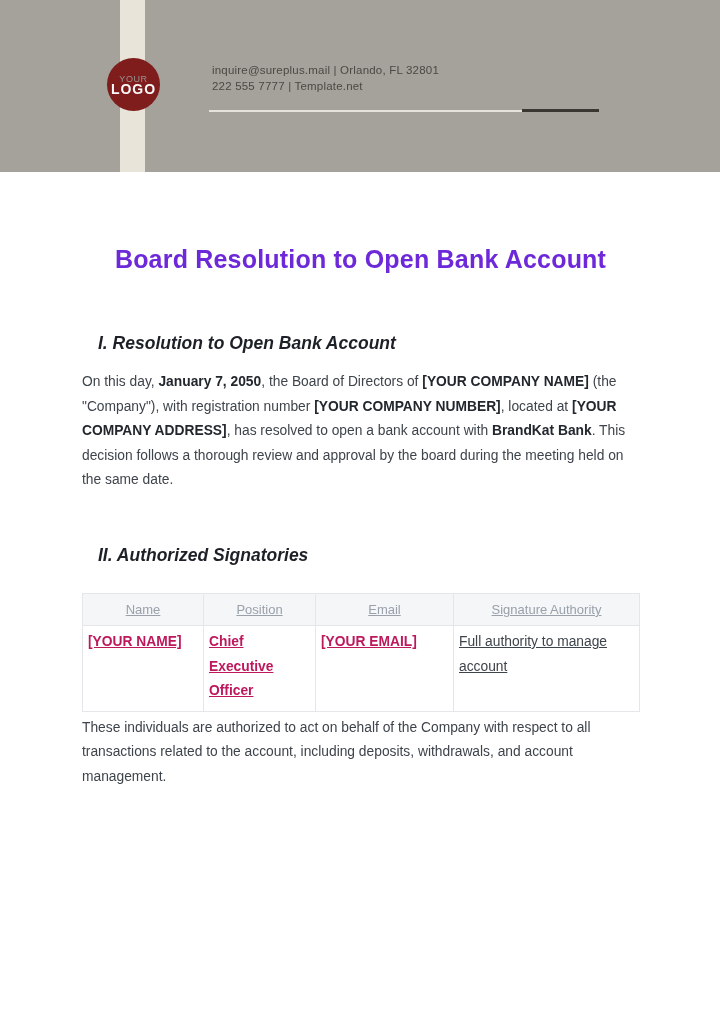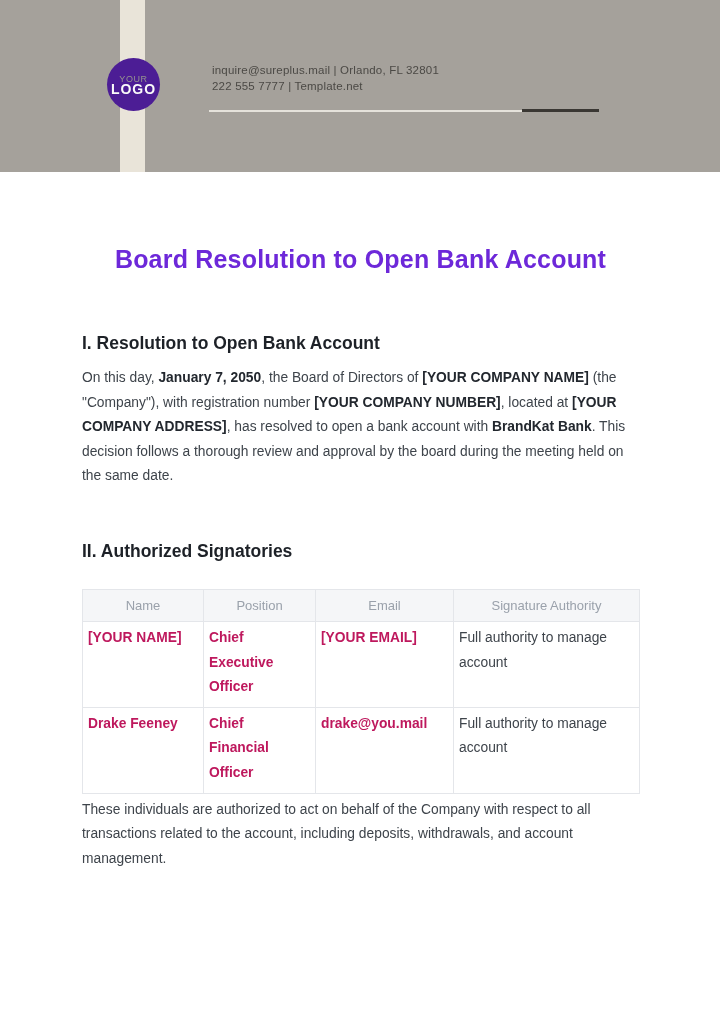--- a/index.html
+++ b/index.html
@@ -24,21 +24,21 @@
   }
   .stripe {
     position: absolute; left: 120px; top: 0;
     width: 25px; height: 172px;
     background: #e9e4d9;
   }
   .logo {
     position: absolute; left: 107px; top: 58px;
     width: 53px; height: 53px;
     border-radius: 50%;
-    background: #4c1d95;
+    background: #7f1d1d;
     display: flex; flex-direction: column;
     align-items: center; justify-content: center;
   }
   .logo-top {
     font-size: 9px; line-height: 10px;
     color: #95938f; letter-spacing: 0.6px;
   }
   .logo-bottom {
     font-size: 14px; line-height: 11px;
     font-weight: 700; color: #fafafa; letter-spacing: 1px;
@@ -66,23 +66,23 @@
     width: 557px;
   }
   .title {
     margin: 71px 0 0 0;
     text-align: center;
     font-size: 25px; line-height: 33px;
     font-weight: 700; color: #6d28d9;
     letter-spacing: 0.2px;
   }
   .sec-heading {
-    margin: 0;
+    margin: 16px;
     font-size: 17.5px; line-height: 22px;
-    font-weight: 700; color: #1d2127;
+    font-weight: 700; color: #1d2127; font-style: italic;
   }
   .sec1 { margin-top: 56px; }
   .sec2 { margin-top: 51px; }
   .para {
     margin: 12px 0 0 0;
     font-size: 13.8px; line-height: 24.6px;
     color: #3e444b;
   }
   .para b { color: #22272e; font-weight: 700; }
 
@@ -92,20 +92,21 @@
     width: 557px;
     border-collapse: collapse;
     table-layout: fixed;
   }
   .sig-table col.c1 { width: 121px; }
   .sig-table col.c2 { width: 112px; }
   .sig-table col.c3 { width: 138px; }
   .sig-table col.c4 { width: 186px; }
   .sig-table th, .sig-table td {
     border: 1px solid #e4e6ea;
+    text-decoration: underline;
   }
   .sig-table th {
     background: #f5f6f8;
     color: #9aa1ab;
     font-size: 13px; font-weight: 500;
     text-align: center;
     padding: 7px 4px;
     height: 32px;
   }
   .sig-table td {
@@ -165,25 +166,19 @@
             <th>Signature Authority</th>
           </tr>
       </thead>
       <tbody>
           <tr>
             <td>[YOUR NAME]</td>
             <td>Chief Executive Officer</td>
             <td>[YOUR EMAIL]</td>
             <td>Full authority to manage account</td>
           </tr>
-          <tr>
-            <td>Drake Feeney</td>
-            <td>Chief Financial Officer</td>
-            <td>drake@you.mail</td>
-            <td>Full authority to manage account</td>
-          </tr>
         </tbody>
     </table>
 
     <p class="para closing">These individuals are authorized to act on behalf of the Company with respect to all transactions related to the account, including deposits, withdrawals, and account management.</p>
   </main>
 
 </div>
 
 </body></html>

